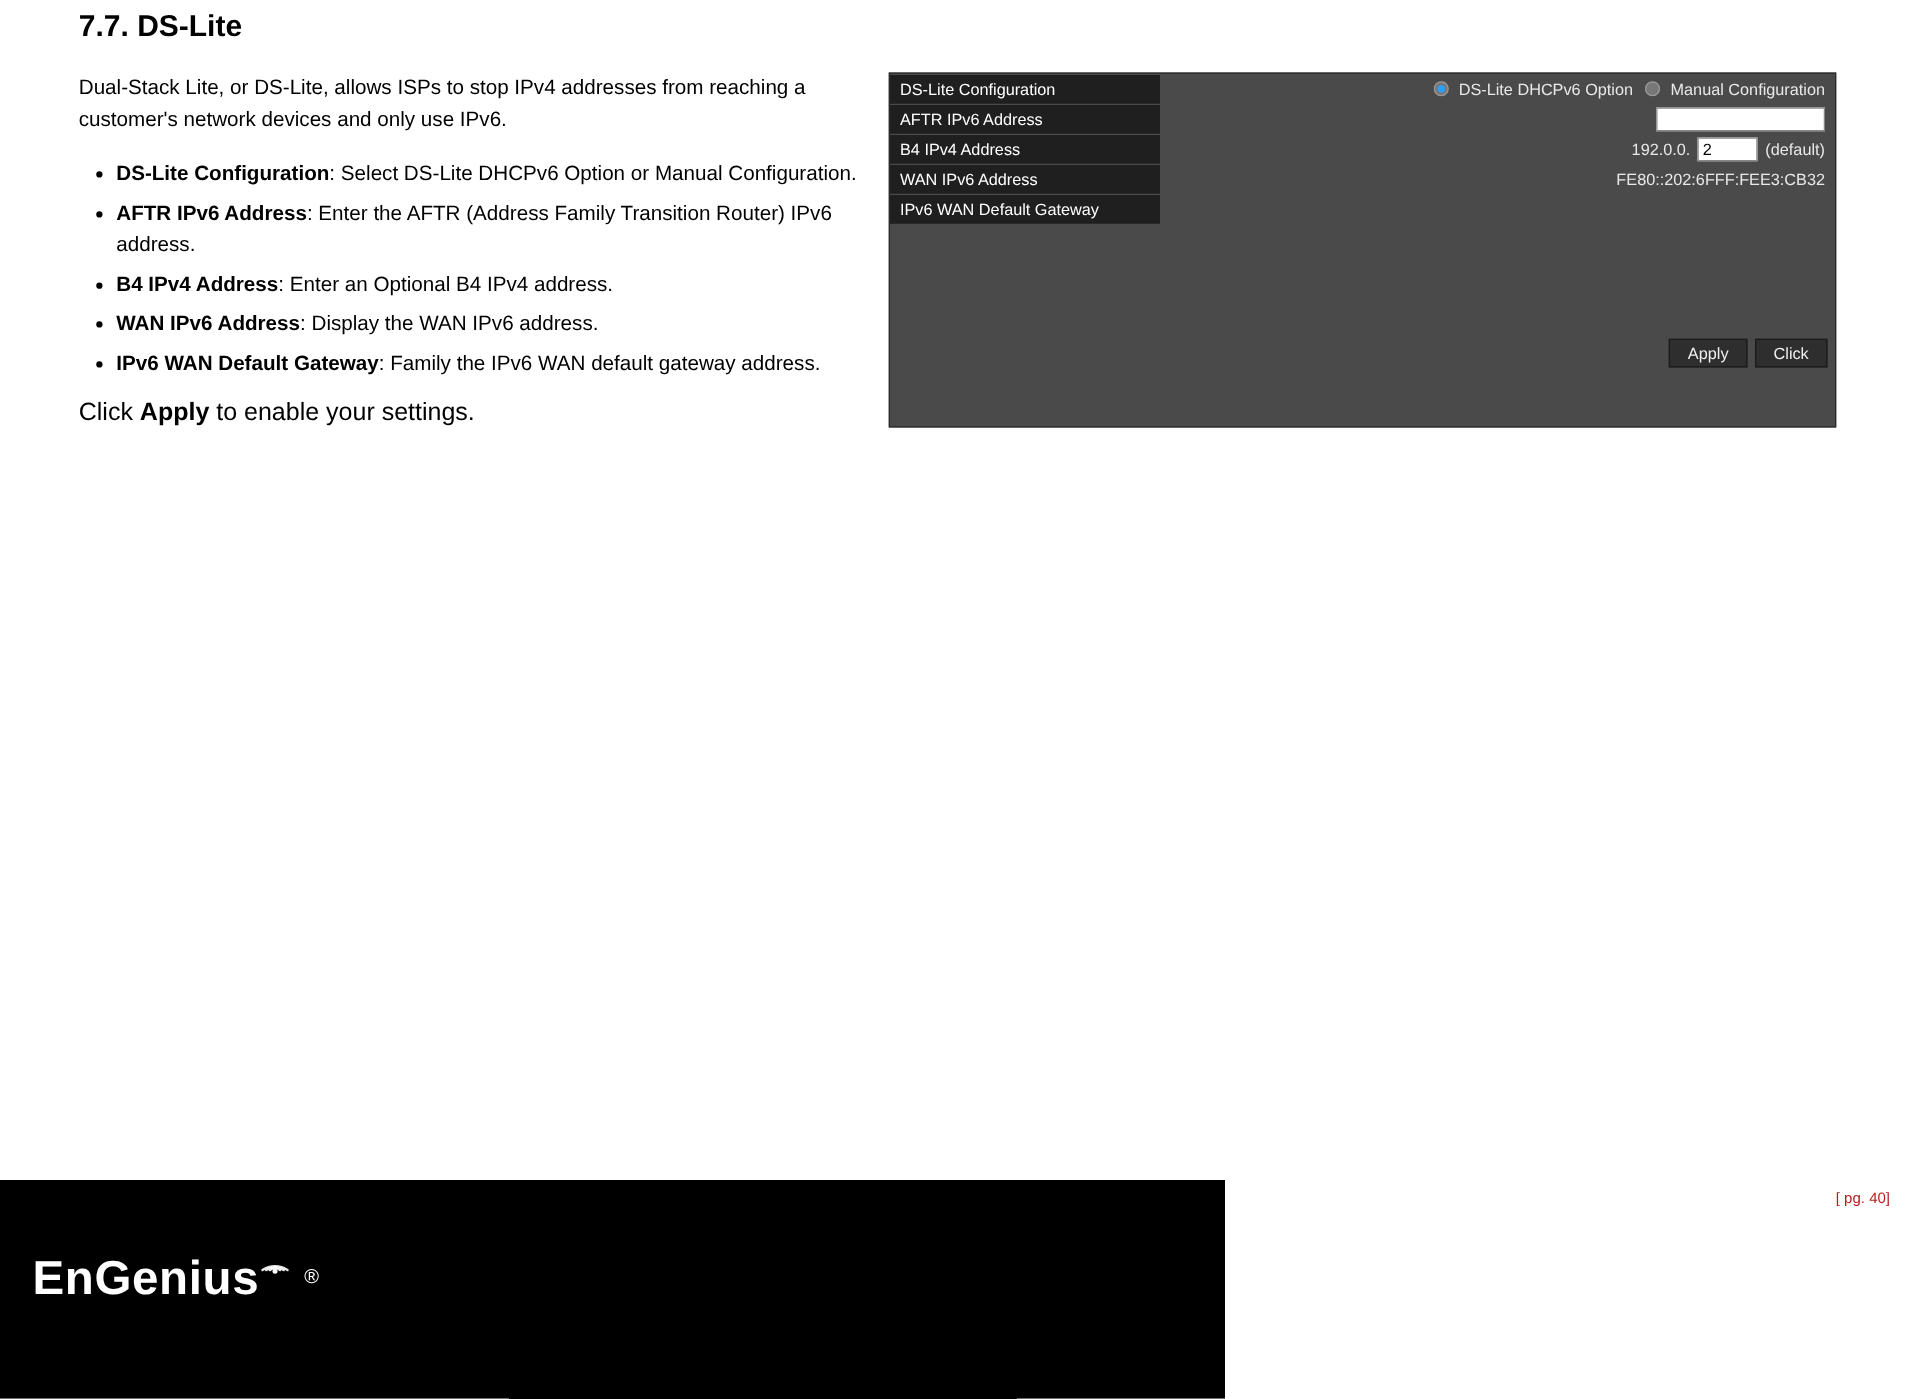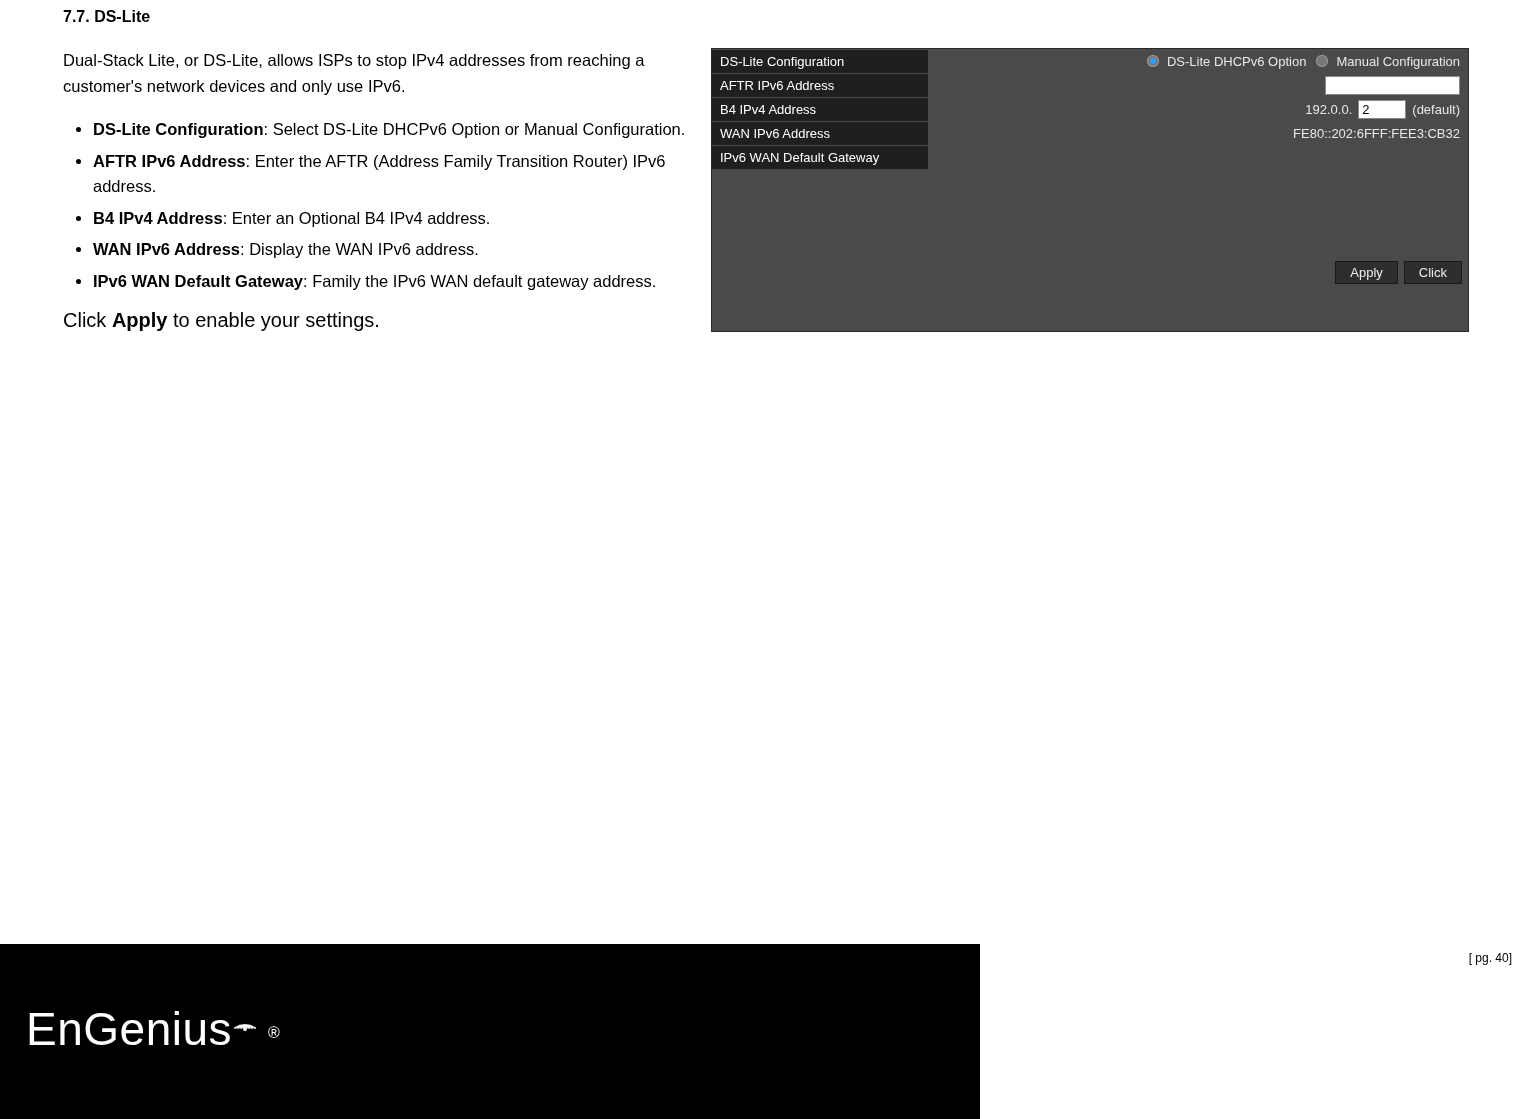--- a/index.html
+++ b/index.html
@@ -9,21 +9,21 @@
     background: #fff;
     font-family: "Segoe UI", Arial, sans-serif;
     position: relative;
     color: #000;
   }
   .content {
     padding: 8px 60px 0 63px;
   }
   .section-title {
     font-weight: 700;
-    font-size: 16px;
+    font-size: 24px;
     margin-bottom: 22px;
   }
   .two-col {
     display: flex;
     gap: 18px;
     margin-top: 11px;
   }
   .left-col { width: 630px; }
   .intro {
     font-size: 16.5px;
@@ -121,42 +121,42 @@
     padding: 58px 0 0 26px;
   }
   .logo {
     color: #fff;
     display: flex;
     align-items: flex-end;
     gap: 6px;
   }
   .logo-text {
     font-family: "Segoe UI", Arial, sans-serif;
-    font-size: 46px;
-    font-weight: 400;
+    font-size: 38px;
+    font-weight: 700;
     letter-spacing: 0.5px;
     text-shadow: 0 1px 2px #000;
   }
   .logo-reg {
     font-size: 16px;
     position: relative;
     top: -14px;
     left: -2px;
   }
   .wifi-icon {
     position: relative;
     top: -18px;
     left: -6px;
   }
   .page-num {
     position: absolute;
     right: 20px;
     bottom: 154px;
     font-size: 12px;
-    color: #000000;
+    color: #b91c1c;
   }
 </style>
 </head>
 <body>
 
 <div class="content">
   <h2 class="section-title">
     <span>7.7.</span>
     <span>DS-Lite</span>
   </h2>

